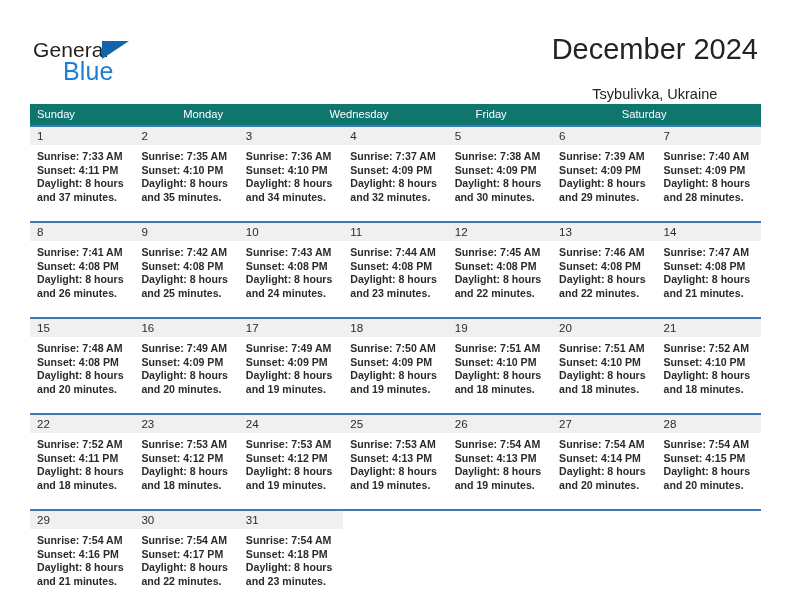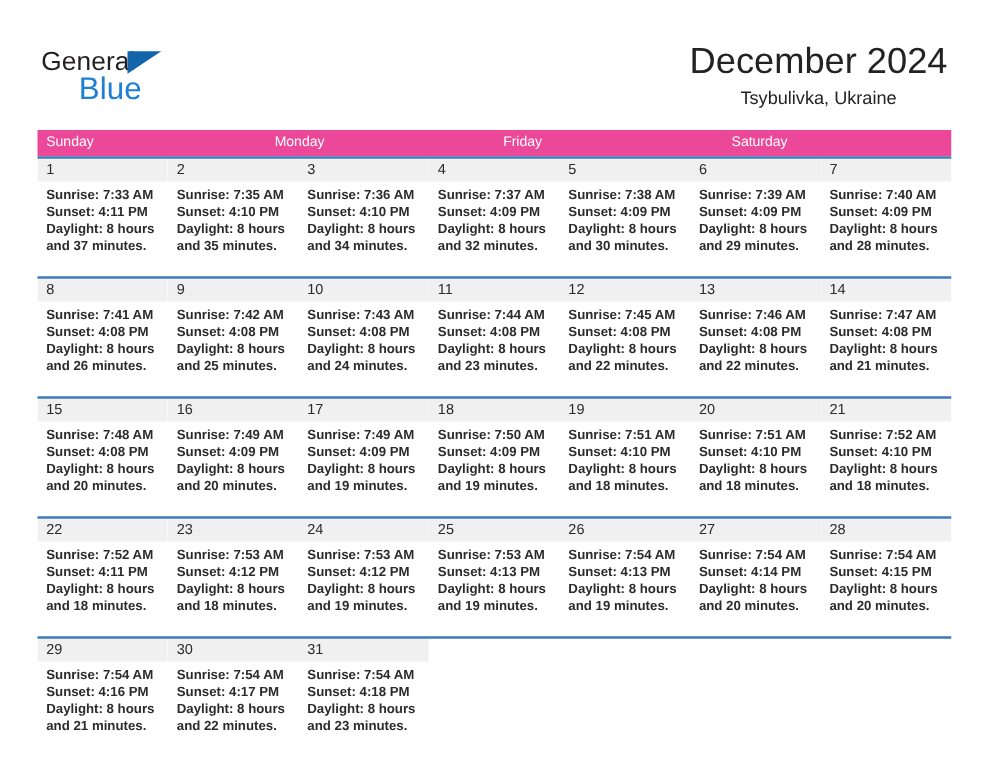--- a/index.html
+++ b/index.html
@@ -70,37 +70,37 @@
     top: 32px;
     text-align: center;
   }
   .cal-title {
     font-size: 29px;
     color: #232323;
     line-height: 34px;
     white-space: nowrap;
   }
   .cal-subtitle {
-    margin-top: 4px;
+    margin-top: 19px;
     font-size: 14.5px;
     color: #232323;
     line-height: 18px;
     white-space: nowrap;
   }
 
   
   .calendar {
     position: absolute;
     left: 30px;
     top: 104px;
     width: 731px;
   }
   .weekday-row {
     display: flex;
-    background: #ec4899;
+    background: #0f766e;
     height: 21px;
   }
   .weekday {
     flex: 1 1 0;
     color: #ffffff;
     font-size: 11.2px;
     line-height: 21px;
     padding-left: 7px;
     box-sizing: border-box;
     white-space: nowrap;
@@ -173,20 +173,21 @@
       <div class="cal-title">December 2024</div>
       <div class="cal-subtitle">Tsybulivka, Ukraine</div>
     </div>
 
   </div>
 
   <div class="calendar">
     <div class="weekday-row">
         <div class="weekday">Sunday</div>
         <div class="weekday">Monday</div>
+        <div class="weekday">Wednesday</div>
         <div class="weekday">Friday</div>
         <div class="weekday">Saturday</div>
       </div>
     <div id="weeks-container">
         <div class="week-row">
           <div class="daycell">
             <div class="daycell-inner">
               <div class="daynum-band">
                 <div class="daynum">1</div>
               </div>

